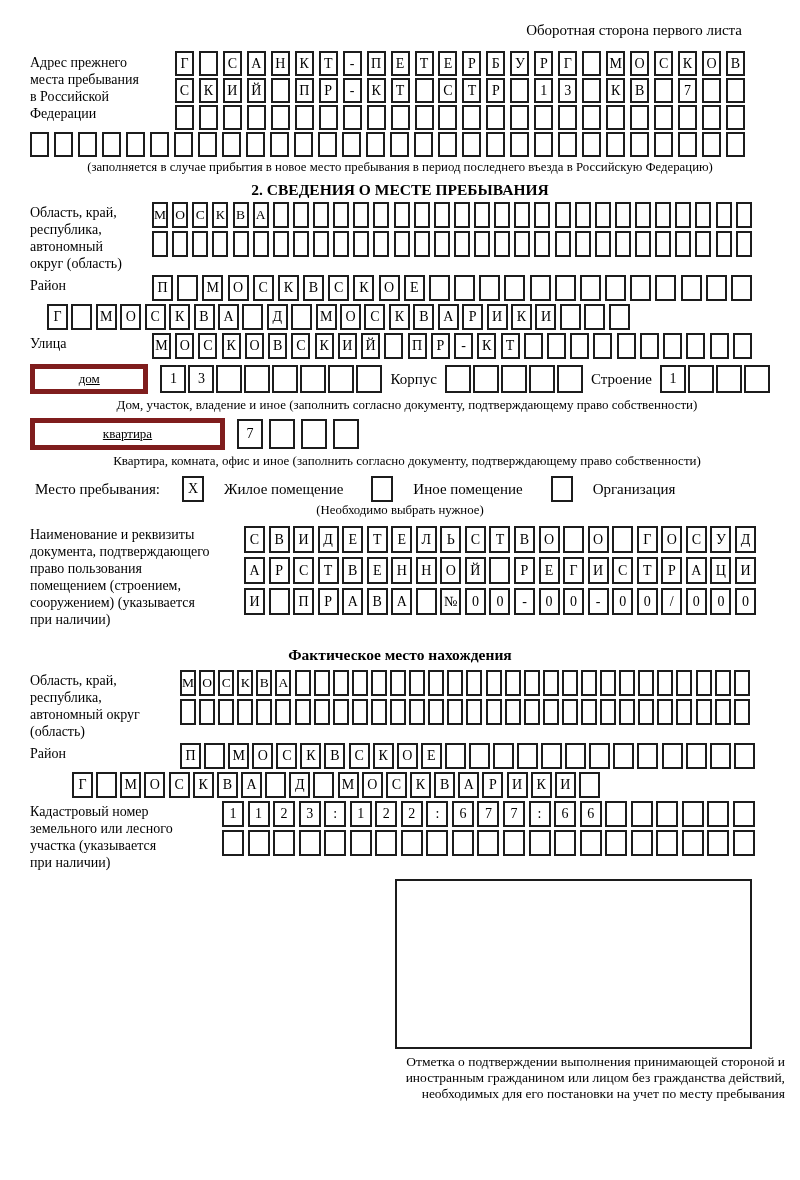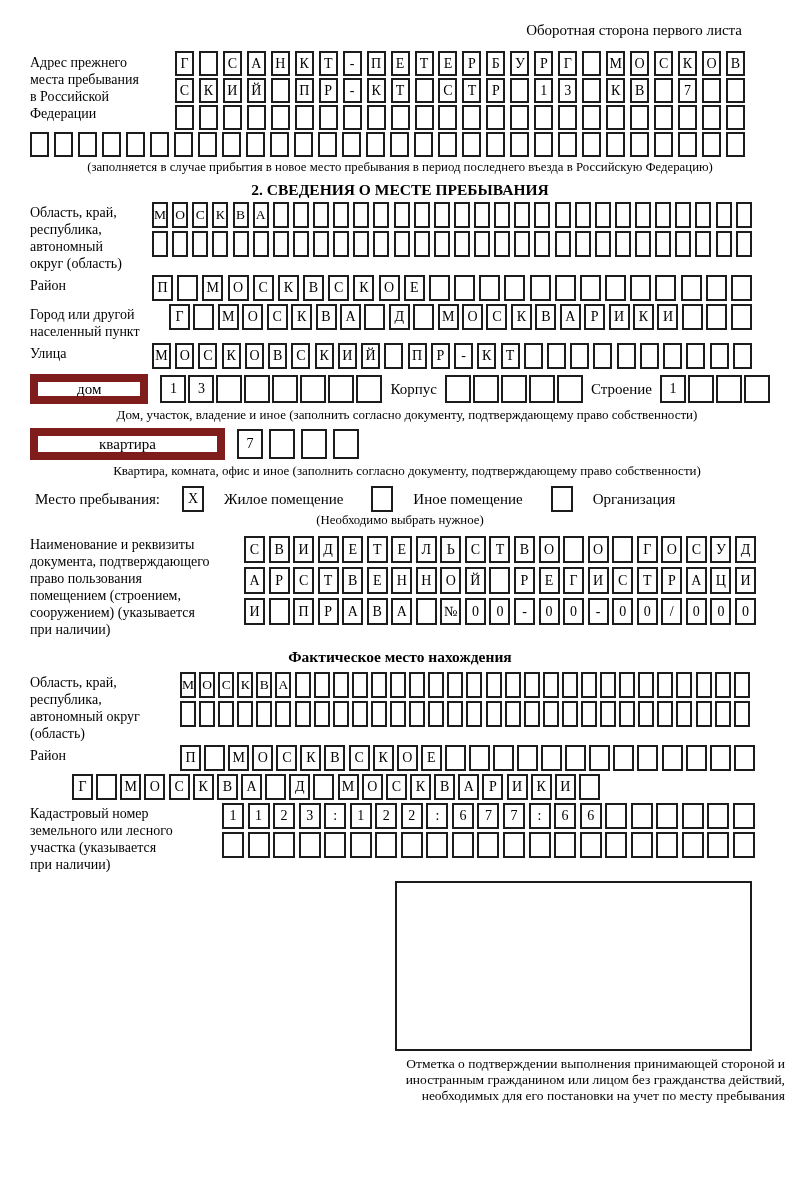--- a/index.html
+++ b/index.html
@@ -40,22 +40,23 @@
   .w600 { width:600px; }
   .w583 { width:583px; margin-left:17px; }
   .w570 { width:570px; }
   .r30 .cell { width:16px; height:26px; font-size:13.5px; }
   .r24 .cell { width:21px; height:26px; }
   .r26 .cell { width:19px; height:26px; }
 
   
   .houseline { display:flex; align-items:center; margin:5px 30px 0 30px; }
   .widebox {
-    border:8px solid #7f1d1d; display:flex; align-items:center; justify-content:center;
-    font-size:15px;
+    border:5px solid #7f1d1d; display:flex; align-items:center; justify-content:center;
+    font-size:13px;
+    text-decoration:underline;
   }
   .house-box { width:160px; height:30px; }
   .apt-box { width:195px; height:32px; }
   .hcells { display:flex; gap:2px; }
   .hcells .cell { width:26px; height:28px; }
   .inline-lbl { font-size:15px; margin:0 8px; }
   .aptline { display:flex; align-items:center; margin:5px 30px 0 30px; }
   .aptline .hcells { margin-left:12px; gap:6px; }
   .aptline .cell { width:26px; height:30px; }
   .note-left { margin:3px 0 0 14px; text-align:center; font-size:13px; }
@@ -66,21 +67,21 @@
   .stay-opt { margin-right:6px; }
 
   
   .docfield { display:flex; margin:8px 30px 0 30px; }
   .docfield .lbl { width:214px; flex-shrink:0; }
   .docrows { width:512px; }
   .docrows .boxrow { margin-bottom:4px; }
   .rdoc .cell { width:21px; height:27px; font-weight:normal; }
 
   
-  .act-title { margin-top:10px; }
+  .act-title { margin-top:18px; }
   .actnotes { margin-top:6px; }
   .field-act .lbl { width:150px; }
   .w528 { width:528px; margin-left:42px; }
   .w533 { width:533px; margin-left:42px; }
   .r22 .cell { width:21px; height:26px; }
   .rkad .cell { width:22px; height:26px; }
 
   .stampbox {
     margin:8px 0 0 395px; width:357px; height:170px;
     border:2px solid #1c1c1c;
@@ -316,22 +317,20 @@
         <span class="cell"></span>
         <span class="cell"></span>
         <span class="cell"></span>
         <span class="cell"></span>
         <span class="cell"></span>
         <span class="cell"></span>
       </div>
   </div>
 
   <div class="field">
-    <div class="lbl">Город или другой
-населенный пункт</div>
     <div class="boxrow r24 w583">
         <span class="cell">Г</span>
         <span class="cell"></span>
         <span class="cell">М</span>
         <span class="cell">О</span>
         <span class="cell">С</span>
         <span class="cell">К</span>
         <span class="cell">В</span>
         <span class="cell">А</span>
         <span class="cell"></span>

